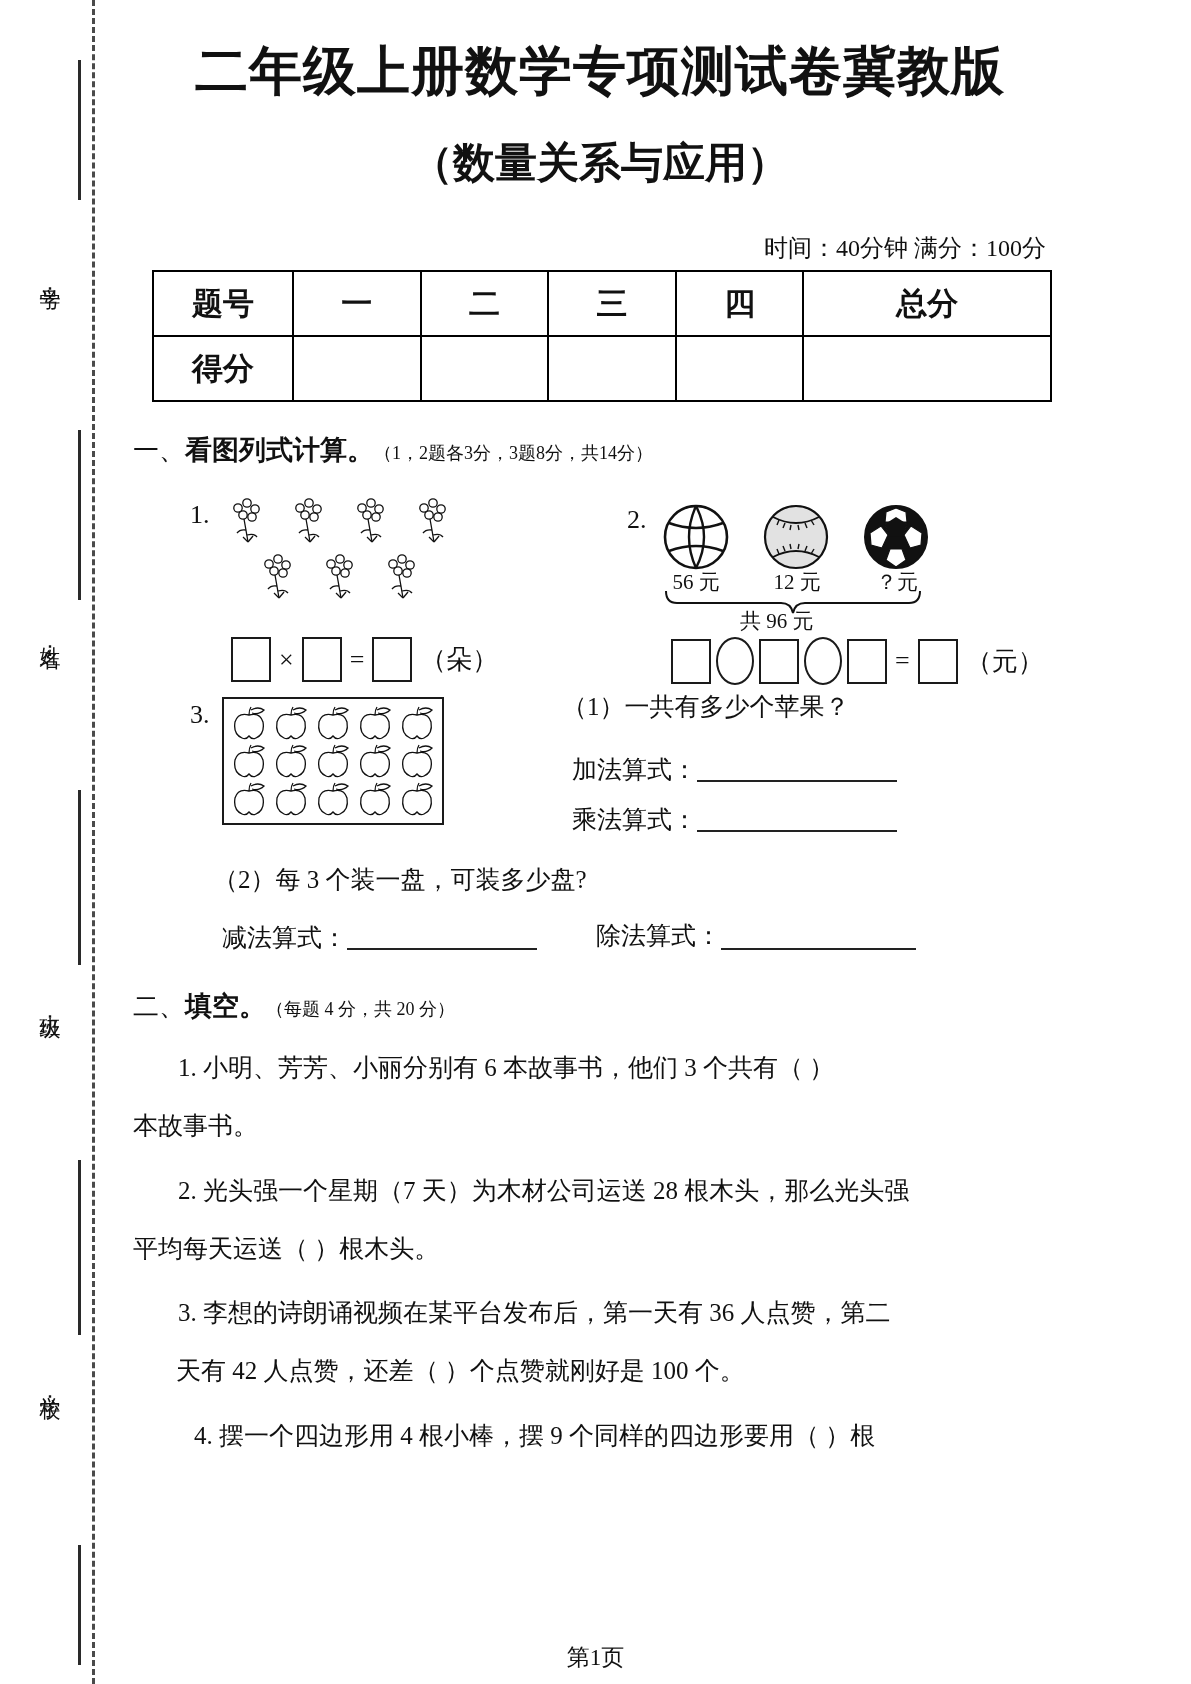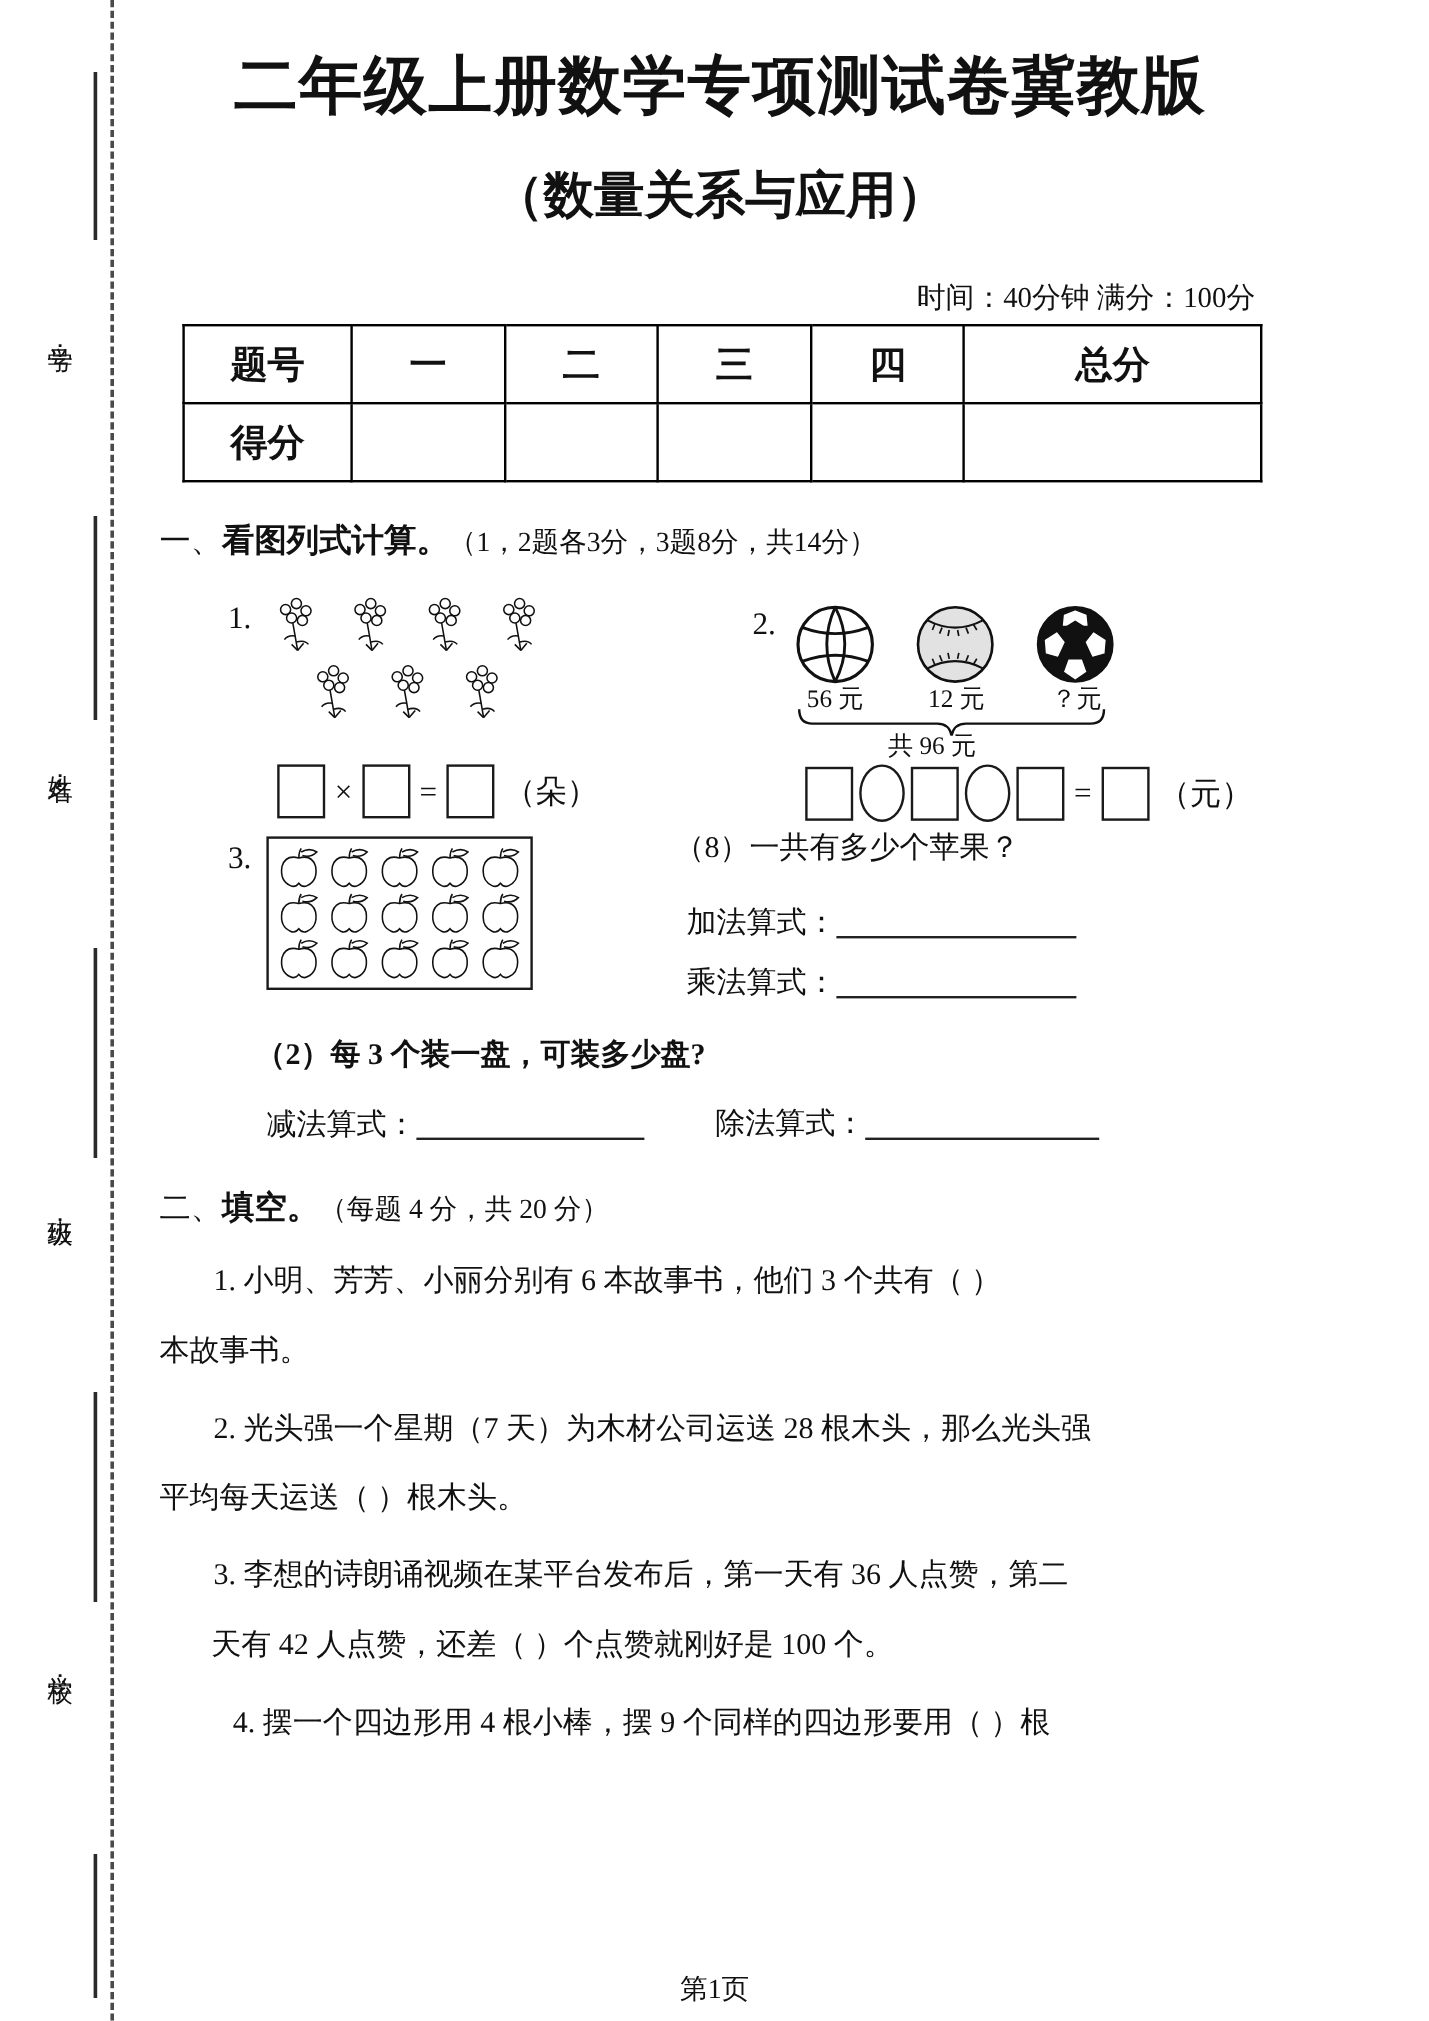--- a/index.html
+++ b/index.html
@@ -69,21 +69,21 @@
   }
   .score-table td.head-cell { width: 140px; }
 
   
   .sec-head {
     position: absolute; left: 133px;
     font-size: 26px;
     white-space: nowrap;
   }
   .sec-head b { font-size: 27px; }
-  .sec-head .small { font-size: 23px; }
+  .sec-head .small { font-size: 18px; }
 
   .para {
     position: absolute; left: 133px;
     font-size: 25px;
     line-height: 1.0;
     white-space: nowrap;
   }
 
   
   .qnum { position: absolute; font-size: 26px; }
@@ -476,30 +476,30 @@
       <svg class="apple" viewBox="0 0 42 38">
           <g fill="none" stroke="#111" stroke-width="1.3">
             <path d="M21 11 Q10 8 7 18 Q5 30 14 34 Q18 36 21 32 Q24 36 28 34 Q37 30 35 18 Q32 8 21 11Z"></path>
             <path d="M21 11 Q21 6 23 3"></path>
             <path d="M23 6 Q30 2 36 6 Q31 11 24 9"></path>
           </g>
         </svg>
     </div>
   </div>
 
-  <div class="para" style="left:562px; top:694px;">（8）一共有多少个苹果？</div>
+  <div class="para" style="left:562px; top:694px;">（1）一共有多少个苹果？</div>
 
   <div class="para" style="left:572px; top:757px;">
     <span>加法算式：</span><span class="fline" style="width:200px;"></span>
   </div>
   <div class="para" style="left:572px; top:807px;">
     <span>乘法算式：</span><span class="fline" style="width:200px;"></span>
   </div>
 
-  <div class="para" style="left:213px; top:867px;font-weight:bold;">（2）每 3 个装一盘，可装多少盘?</div>
+  <div class="para" style="left:213px; top:867px;">（2）每 3 个装一盘，可装多少盘?</div>
 
   <div class="para" style="left:222px; top:925px;">
     <span>减法算式：</span><span class="fline" style="width:190px;"></span>
   </div>
   <div class="para" style="left:596px; top:925px;font-family:Liberation Mono, monospace;">
     <span>除法算式：</span><span class="fline" style="width:195px;"></span>
   </div>
 
   <div class="sec-head" style="top:988px;">
     <span>二、</span><b>填空。</b><span class="small">（每题 4 分，共 20 分）</span>

